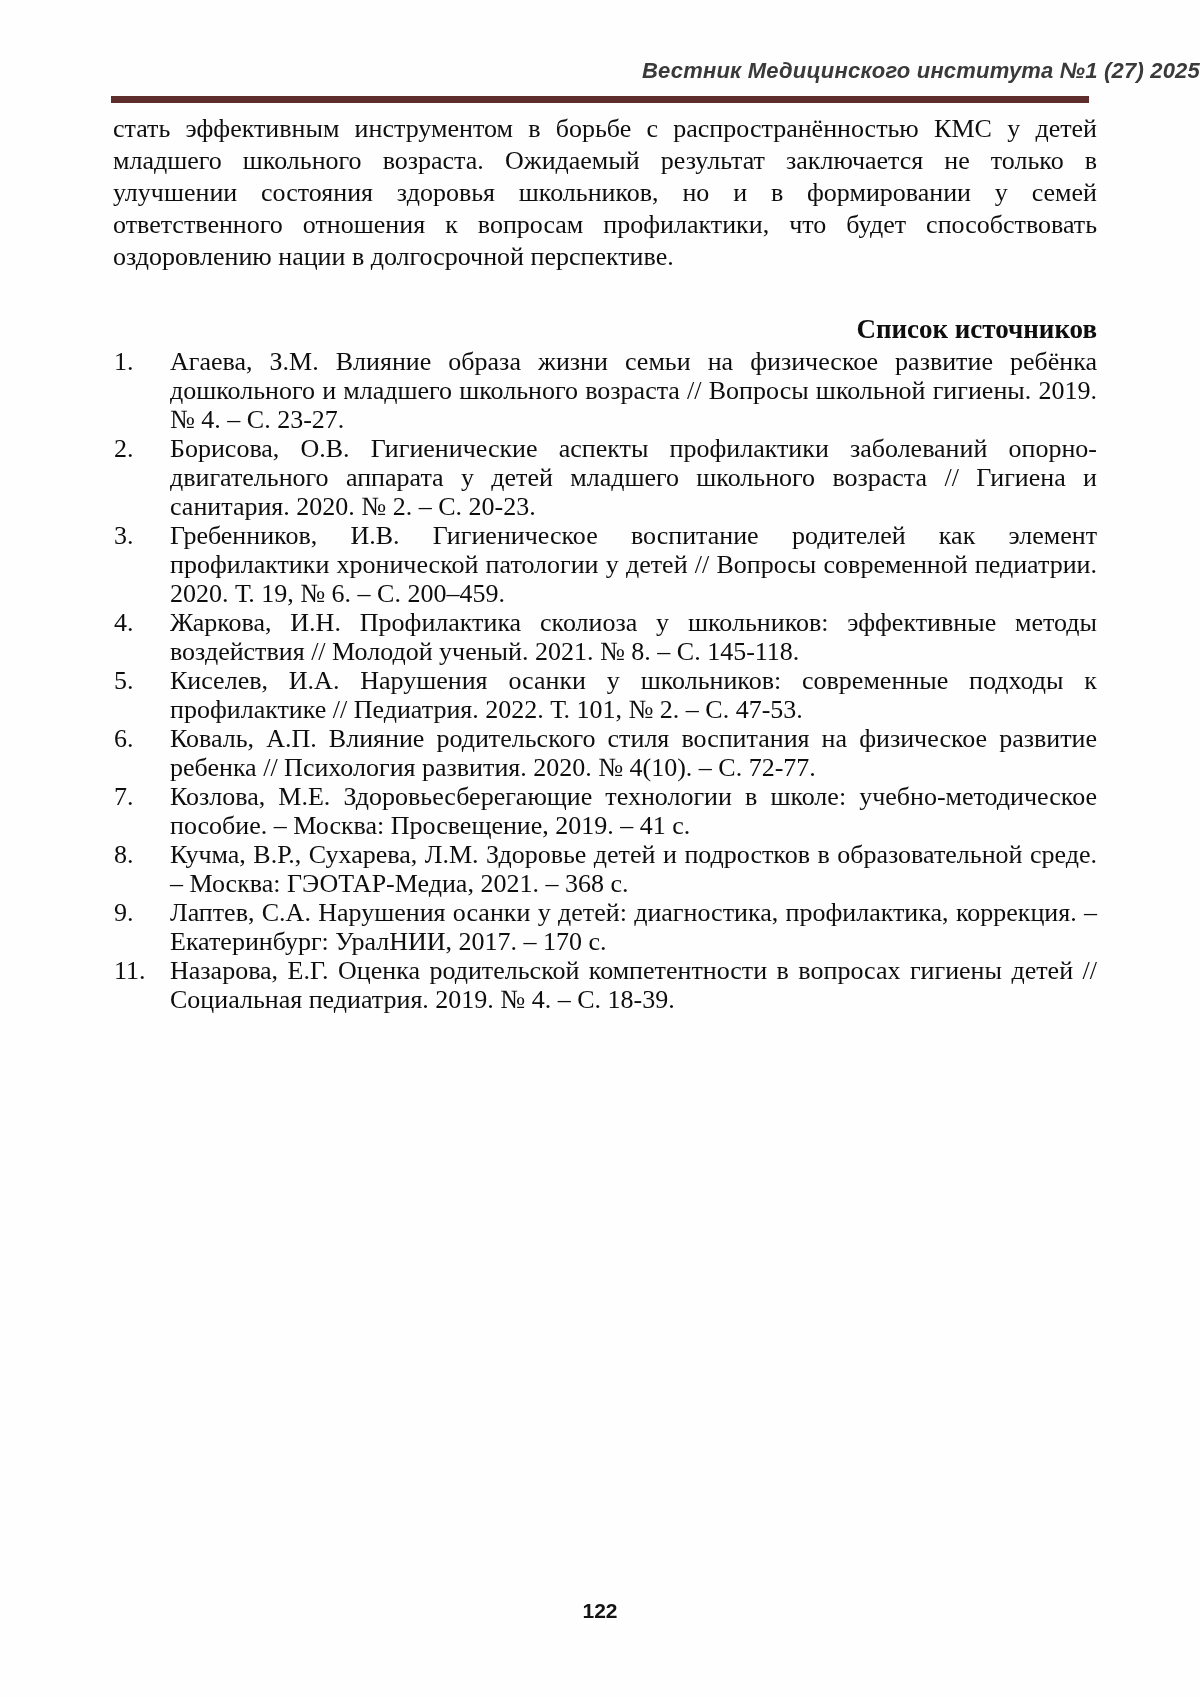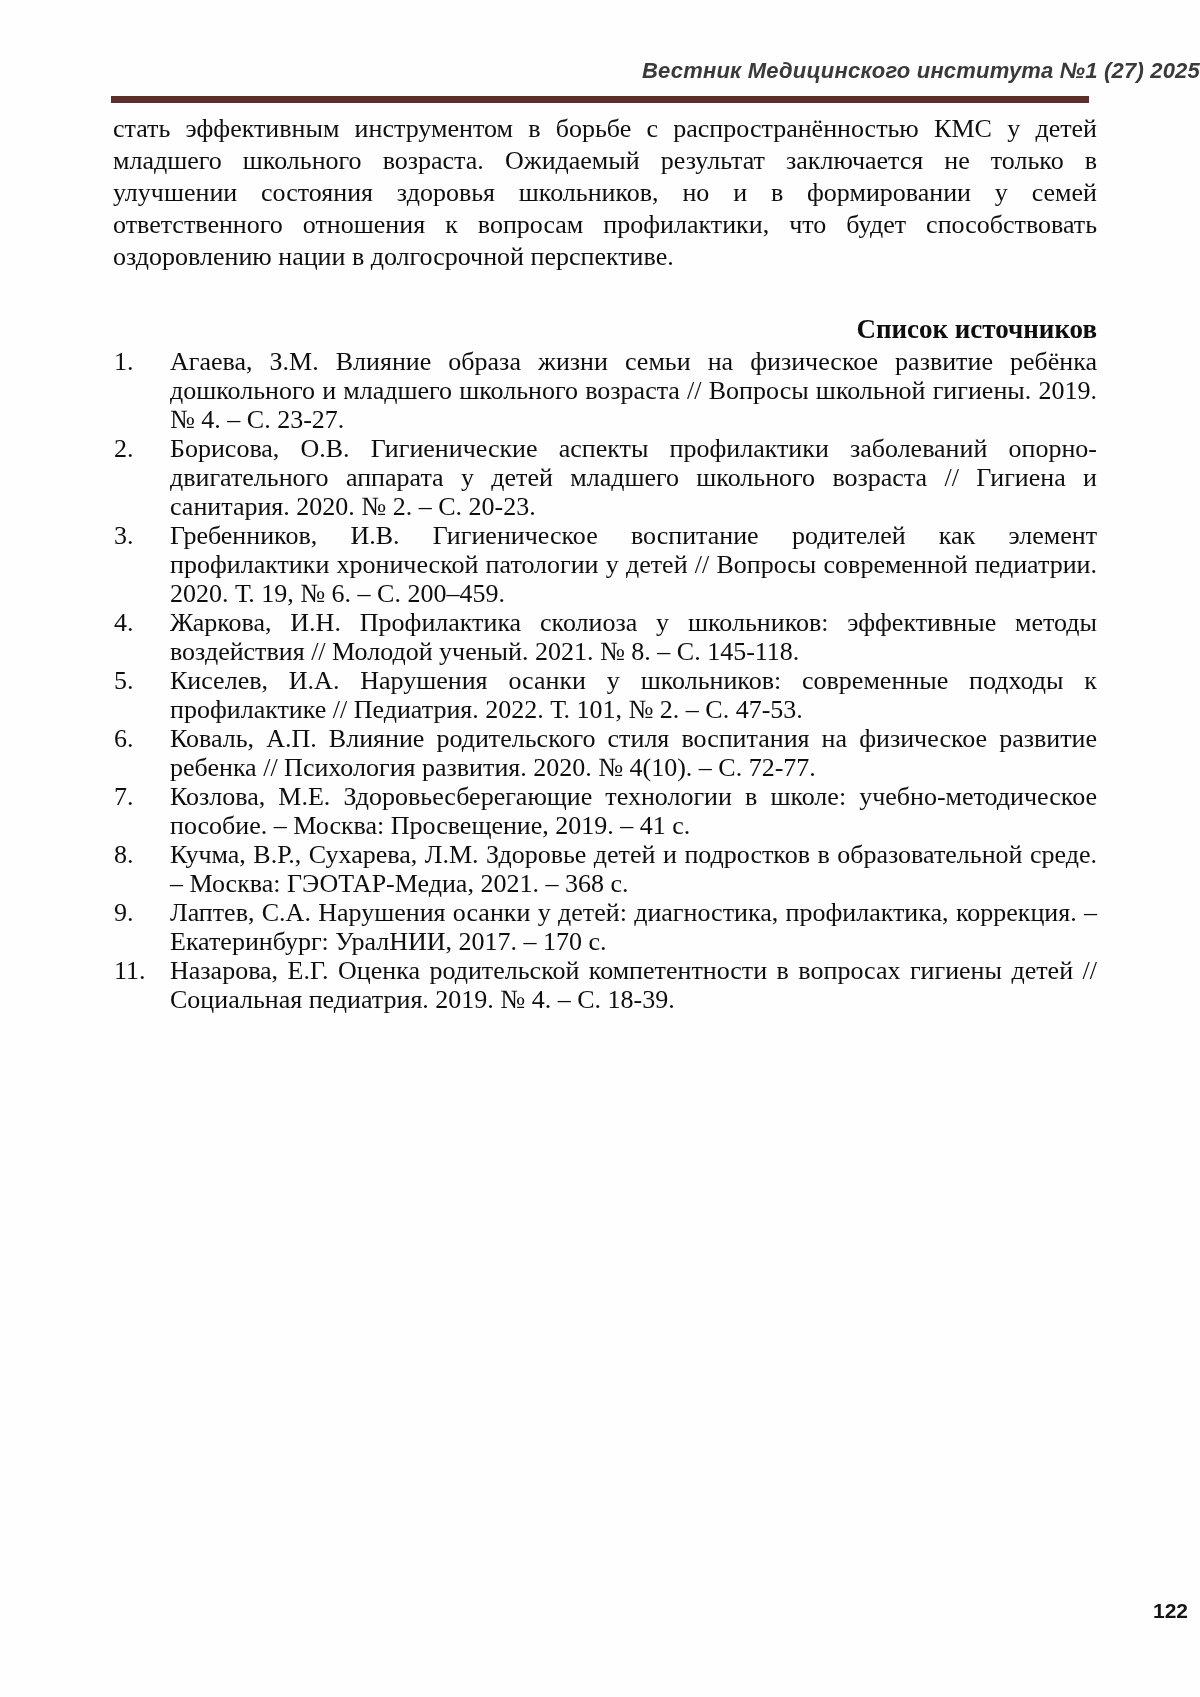--- a/index.html
+++ b/index.html
@@ -78,22 +78,22 @@
   .ref-num {
     position: absolute;
     left: 1px;
     top: 0;
   }
   
   .page-footer {
     position: absolute;
     top: 1599px;
     left: 0;
-    right: 12px;
-    text-align: right;
+    right: 0;
+    text-align: center;
     font-family: "Liberation Sans", "DejaVu Sans", sans-serif;
     font-weight: bold;
     font-size: 21px;
     color: #141414;
   }
 </style>
 </head>
 <body>
 
 <div class="page">

